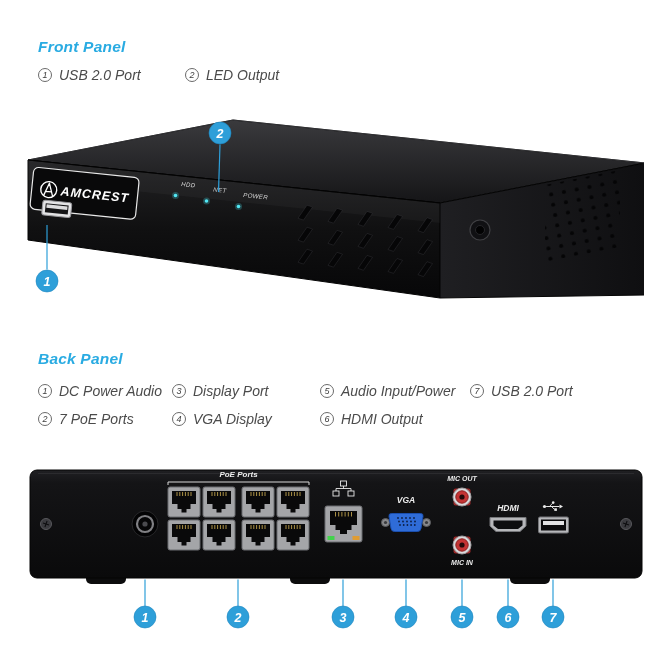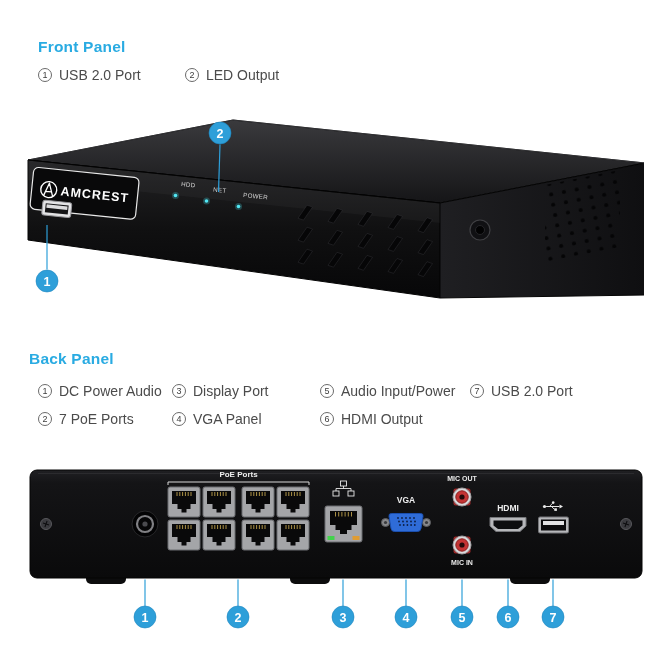--- a/index.html
+++ b/index.html
@@ -1,20 +1,20 @@
 <!DOCTYPE html>
 <html style="--accent: #29abe2; --badge: #2e9fd9;"><head>
 <meta charset="utf-8">
 <style>
   :root{ --accent:#29abe2; --badge:#2e9fd9; }
   *{ margin:0; padding:0; box-sizing:border-box; }
   html,body{ background:#ffffff; }
   #page{
     position:relative; width:644px; height:672px; background:#fff;
-    font-family:"Liberation Sans", sans-serif; overflow:hidden;
+    font-family:"Liberation Sans", sans-serif; overflow:hidden;font-style:italic;
   }
   .section-title{
     position:absolute; font-size:15.5px; font-weight:bold; color:var(--accent);
     letter-spacing:.2px;
   }
   .legend-item{ position:absolute; display:flex; align-items:center; height:16px; }
   .lnum{
     display:inline-flex; align-items:center; justify-content:center;
     width:14px; height:14px; border:1px solid #6b6b6b; border-radius:50%;
     font-size:9px; color:#3d3d3d; margin-right:7px; flex:none; line-height:1;
@@ -131,21 +131,21 @@
       <line class="co-line" x1="220" y1="39.5" x2="218.5" y2="87"></line>
       <circle class="co-circle" cx="220" cy="28" r="11"></circle>
       <text class="co-num" x="220" y="32.5">2</text>
 
       <line class="co-line" x1="47" y1="120" x2="47" y2="164.5"></line>
       <circle class="co-circle" cx="47" cy="176" r="11"></circle>
       <text class="co-num" x="47" y="180.5">1</text>
     </g>
   </svg>
 
-  <div class="section-title" style="left:29px; top:350px">Back Panel</div>
+  <div class="section-title" style="left:38px; top:350px">Back Panel</div>
 
   <div class="legend-item" style="left:38px; top:383px">
     <span class="lnum">1</span>
     <span class="ltext">DC Power Audio</span>
   </div>
   <div class="legend-item" style="left:172px; top:383px">
     <span class="lnum">3</span>
     <span class="ltext">Display Port</span>
   </div>
   <div class="legend-item" style="left:320px; top:383px">
@@ -155,21 +155,21 @@
   <div class="legend-item" style="left:470px; top:383px">
     <span class="lnum">7</span>
     <span class="ltext">USB 2.0 Port</span>
   </div>
   <div class="legend-item" style="left:38px; top:411px">
     <span class="lnum">2</span>
     <span class="ltext">7 PoE Ports</span>
   </div>
   <div class="legend-item" style="left:172px; top:411px">
     <span class="lnum">4</span>
-    <span class="ltext">VGA Panel</span>
+    <span class="ltext">VGA Display</span>
   </div>
   <div class="legend-item" style="left:320px; top:411px">
     <span class="lnum">6</span>
     <span class="ltext">HDMI Output</span>
   </div>
 
   <svg class="art" width="672" height="185" viewBox="0 0 672 185" style="top:460px">
     <defs>
       <linearGradient id="gChas" x1="0" y1="0" x2="0" y2="1">
         <stop offset="0" stop-color="#202023"></stop>

